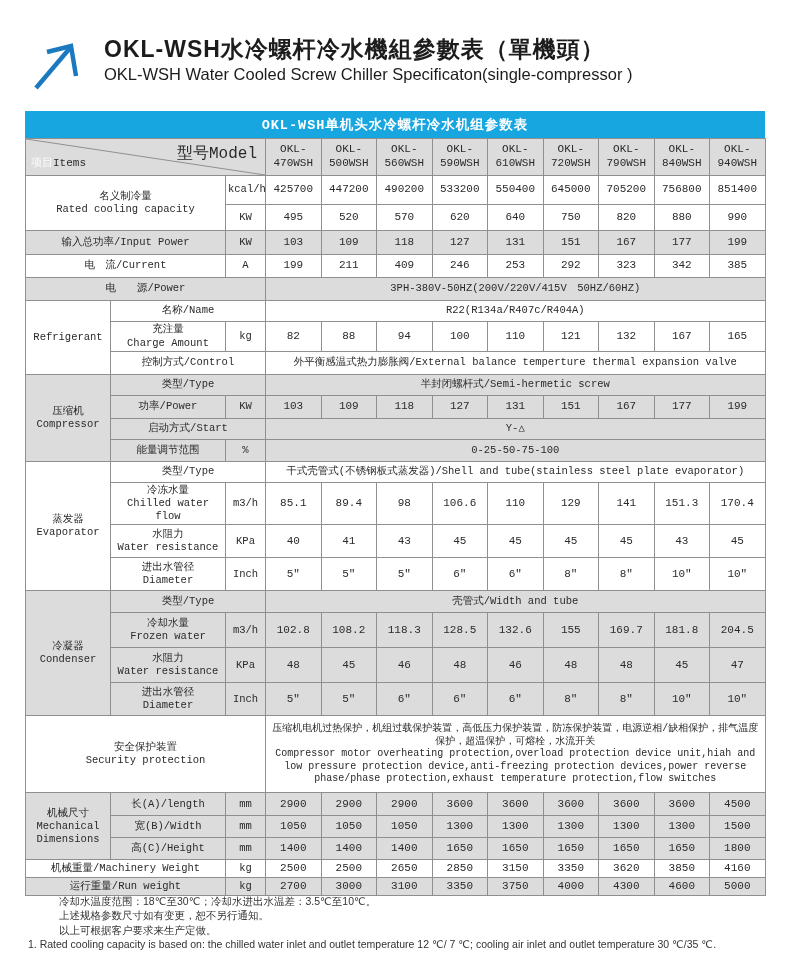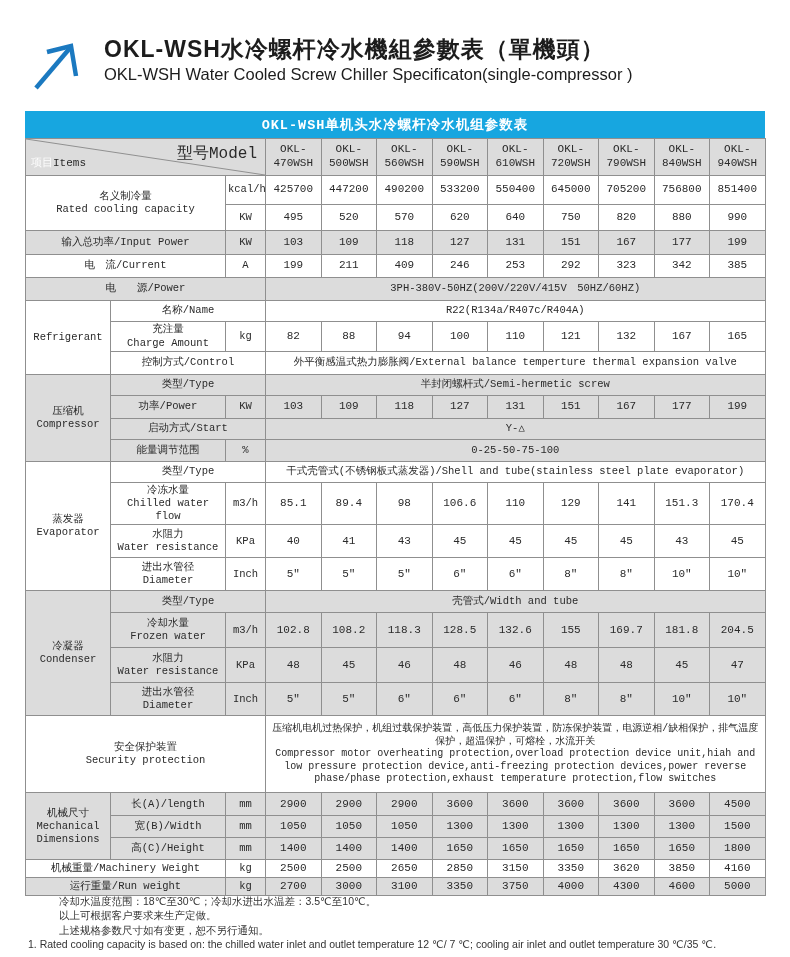--- a/index.html
+++ b/index.html
@@ -412,18 +412,18 @@
         <td class="g num">4300</td>
         <td class="g num">4600</td>
         <td class="g num">5000</td>
       </tr>
     </tbody>
       </table>
   </div>
 
   <div class="notes">
     <div class="ind2">冷却水温度范围：18℃至30℃；冷却水进出水温差：3.5℃至10℃。</div>
+    <div class="ind2">上述规格参数尺寸如有变更，恕不另行通知。</div>
     <div class="ind2">以上可根据客户要求来生产定做。</div>
-    <div class="ind2">上述规格参数尺寸如有变更，恕不另行通知。</div>
     <div class="en-line">1. Rated cooling capacity is based on: the chilled water inlet and outlet temperature 12 ℃/ 7 ℃; cooling air inlet and outlet temperature 30 ℃/35 ℃.</div>
   </div>
 
 </div>
 
 </body></html>

